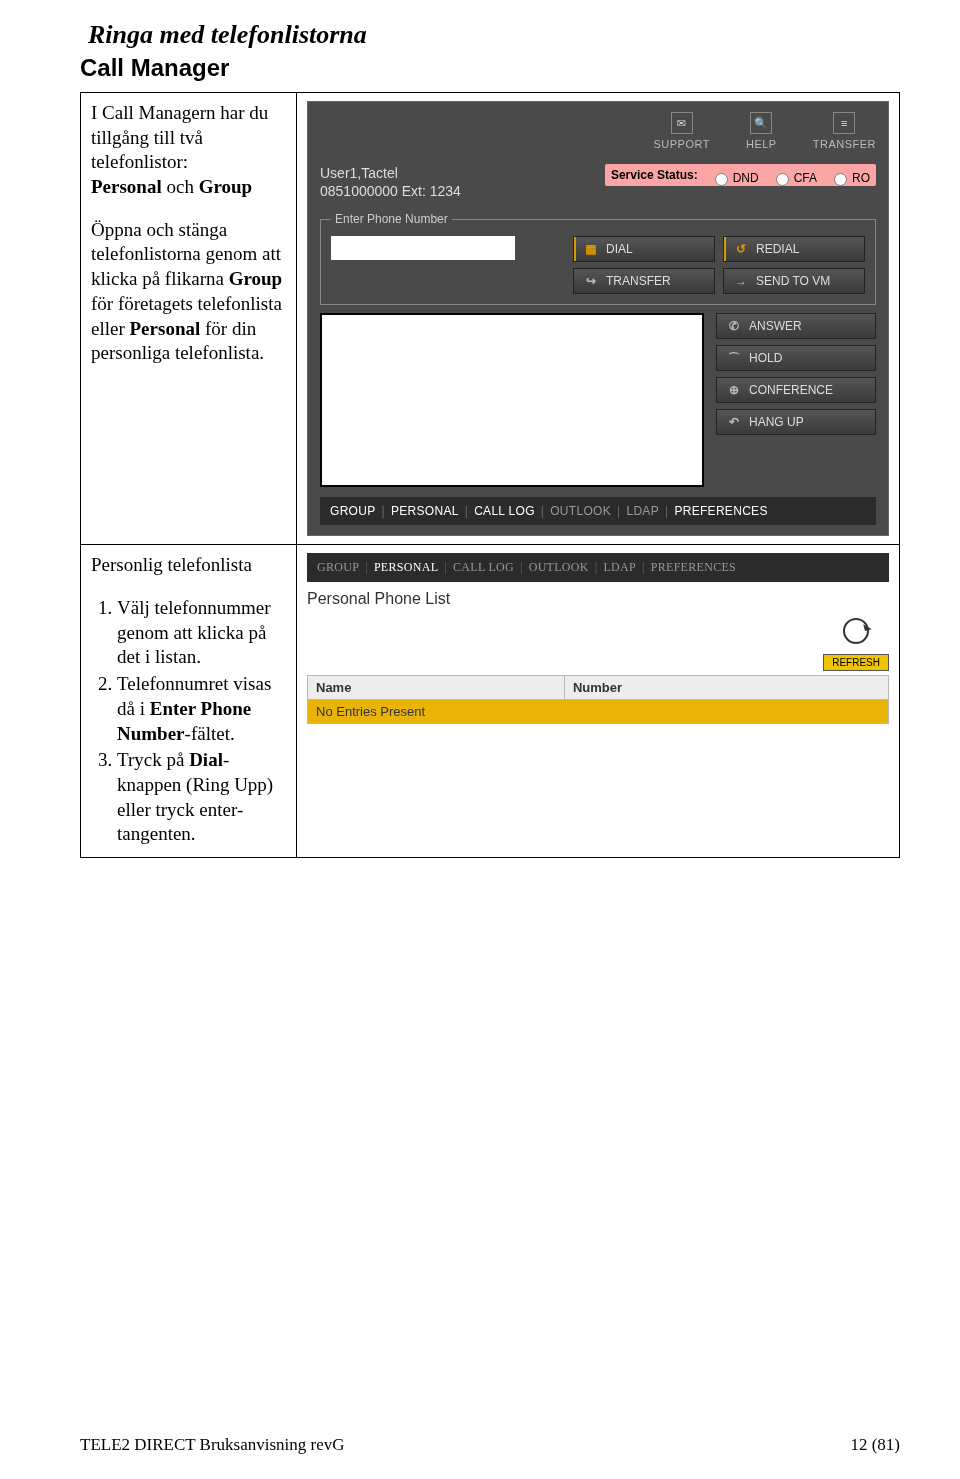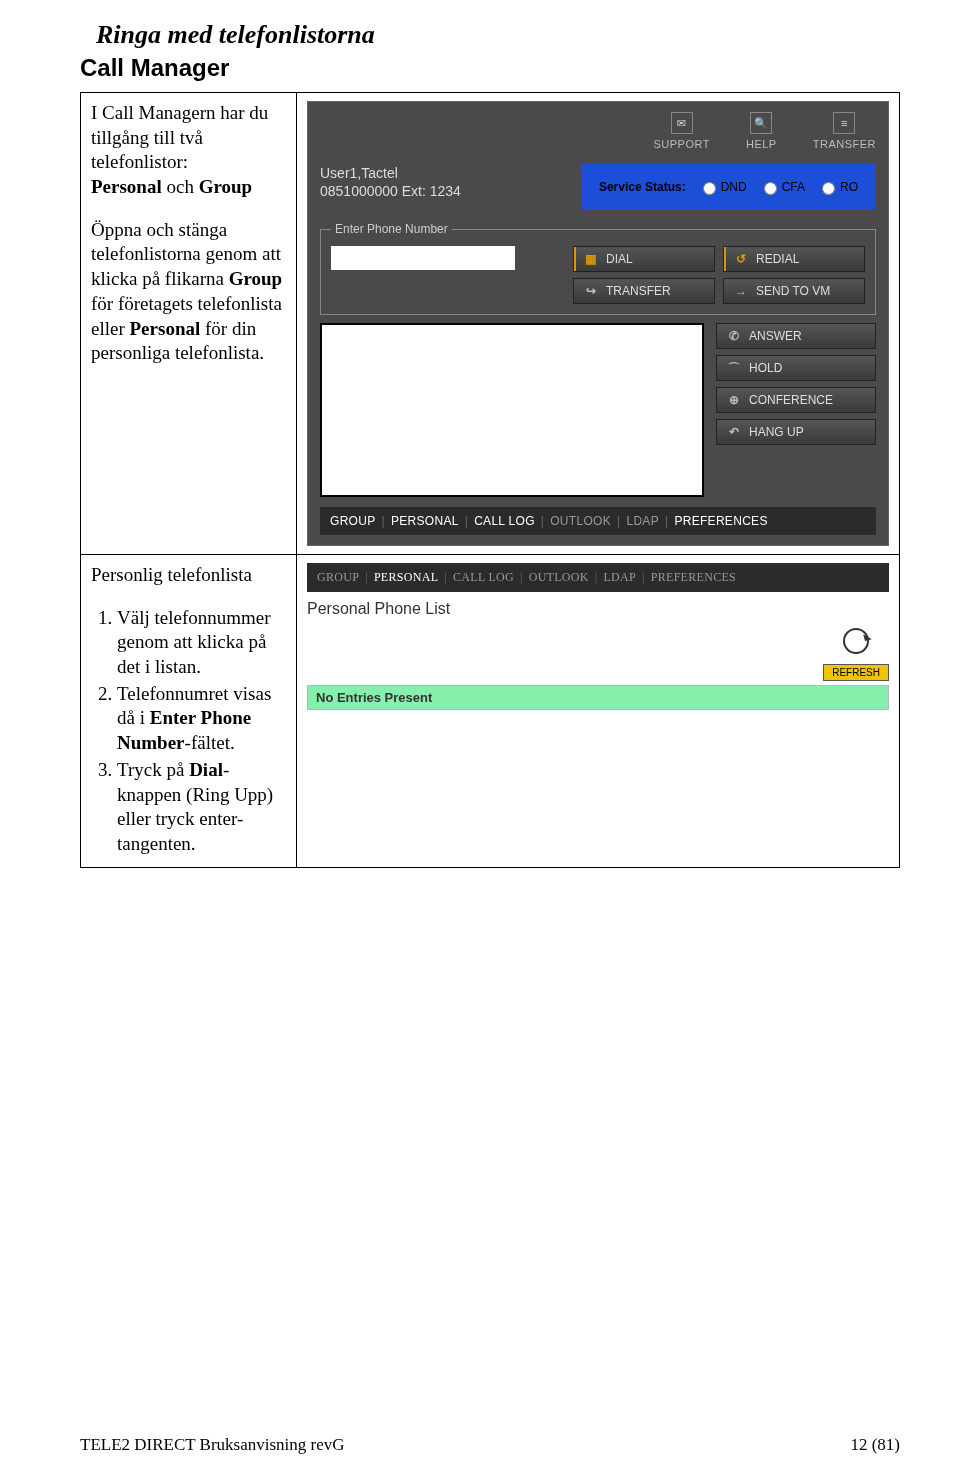--- a/index.html
+++ b/index.html
@@ -1,34 +1,34 @@
 <!DOCTYPE html>
 <html><head>
 <meta charset="utf-8">
 <style>
   html,body{margin:0;padding:0;background:#fff;font-family:"Times New Roman",Times,serif;color:#000}
   .page{width:960px;min-height:1479px;margin:0 auto;position:relative;padding:20px 60px 0 80px;box-sizing:border-box}
-  .h1{font-size:26px;font-weight:bold;font-style:italic;margin:0 0 4px 16px}
+  .h1{font-size:26px;font-weight:bold;font-style:italic;margin:0 0 4px 8px}
   .intro{font-size:19px;margin:0 0 28px 0}
   .h2{font-size:24px;font-weight:bold;margin:0 0 10px 0;font-family:Arial,Helvetica,sans-serif}
   table.grid{border-collapse:collapse;width:100%;table-layout:fixed}
   table.grid>tbody>tr>td{border:1px solid #000;vertical-align:top;padding:8px 10px}
   .leftcol{width:195px;font-size:19px;line-height:1.3}
   .leftcol p{margin:0 0 18px 0}
   ol.steps{margin:6px 0 0 0;padding-left:26px;font-size:19px}
   ol.steps li{margin-bottom:2px}
 
   
   .cm{background:#4a4a4a;color:#ccc;font-family:Arial,Helvetica,sans-serif;font-size:13px;padding:10px 12px;border:1px solid #666}
   .cm .toprow{display:flex;justify-content:flex-end;gap:36px;margin-bottom:14px;color:#bbb;font-size:11px;letter-spacing:.5px}
   .cm .toprow .ti{display:flex;flex-direction:column;align-items:center;gap:4px}
   .cm .toprow .ic{width:20px;height:20px;border:1px solid #888;display:flex;align-items:center;justify-content:center;color:#ddd}
   .cm .info{display:flex;justify-content:space-between;align-items:flex-start;margin-bottom:12px}
   .cm .info .user{color:#ddd;font-size:14px;line-height:1.3}
-  .cm .info .ss{color:#333;background:#1d4ed8;padding:12px;border-radius:2px;font-weight:bold;font-size:12px;display:flex;align-items:center;gap:6px}
+  .cm .info .ss{color:#333;background:#fca5a5;padding:0;border-radius:2px;font-weight:bold;font-size:12px;display:flex;align-items:flex-end;gap:6px}
   .cm .info .ss .lbl{background:none;color:#000;padding:4px 6px}
   .cm .info .ss label{display:inline-flex;align-items:center;gap:2px;font-weight:normal;color:#000;padding-right:6px}
   .cm fieldset{border:1px solid #888;margin:0 0 8px 0;padding:10px}
   .cm fieldset legend{color:#ccc;font-size:12px;padding:0 4px}
   .cm .row{display:flex;gap:10px;align-items:flex-start}
   .cm input[type=text]{background:#fff;border:none;height:22px;width:180px}
   .btncol{display:flex;flex-direction:column;gap:6px}
   .btnpair{display:flex;gap:8px}
   .cmbtn{background:linear-gradient(#555,#3a3a3a);border:1px solid #222;color:#ddd;font-size:12px;height:26px;display:flex;align-items:center;gap:8px;padding:0 10px;min-width:142px;box-sizing:border-box}
   .cmbtn.accent{box-shadow:inset 2px 0 0 #d99a00}
@@ -41,21 +41,21 @@
   .tabbar .act{color:#fff}
 
   .pp{font-family:Arial,Helvetica,sans-serif;font-size:13px;color:#333}
   .pp .title{margin:8px 0 10px 0;font-size:16px}
   .pp .toolbar{display:flex;justify-content:flex-end;margin-bottom:4px}
   .pp .refresh{display:flex;flex-direction:column;align-items:center;gap:10px}
   .pp .refresh .circ{width:22px;height:22px;border:2px solid #333;border-radius:50%;position:relative}
   .pp .refresh .circ:after{content:"";position:absolute;right:-3px;top:6px;border:5px solid transparent;border-top-color:#333;transform:rotate(30deg)}
   .pp .refresh .lab{background:#f0c400;color:#000;font-size:10px;padding:2px 8px;border:1px solid #555}
   .pp table{width:100%;border-collapse:collapse;font-size:13px}
-  .pp th,.pp td{border:1px solid #b8b8b8;text-align:left;padding:4px 8px;font-weight:bold;background:#86efac}
+  .pp th,.pp td{border:1px solid #b8b8b8;text-align:left;padding:4px 8px;font-weight:normal;background:#eab308}
   .pp th{font-weight:bold;background:#ededed}
 
   .footer{position:absolute;bottom:24px;left:80px;right:60px;display:flex;justify-content:space-between;font-size:17px}
 </style>
 </head>
 <body>
 
 <div class="page">
 
   <div class="h1">Ringa med telefonlistorna</div>
@@ -207,20 +207,24 @@
           <div class="pp">
             <div class="title">Personal Phone List</div>
             <div class="toolbar">
               <div class="refresh">
                 <div class="circ"></div>
                 <div class="lab">REFRESH</div>
               </div>
             </div>
             <table>
               <tbody>
+                  <tr>
+                <th>Name</th>
+                <th>Number</th>
+              </tr>
               <tr>
                 <td colspan="2">No Entries Present</td>
               </tr>
             </tbody>
               </table>
           </div>
         </td>
       </tr>
     </tbody>
   </table>

